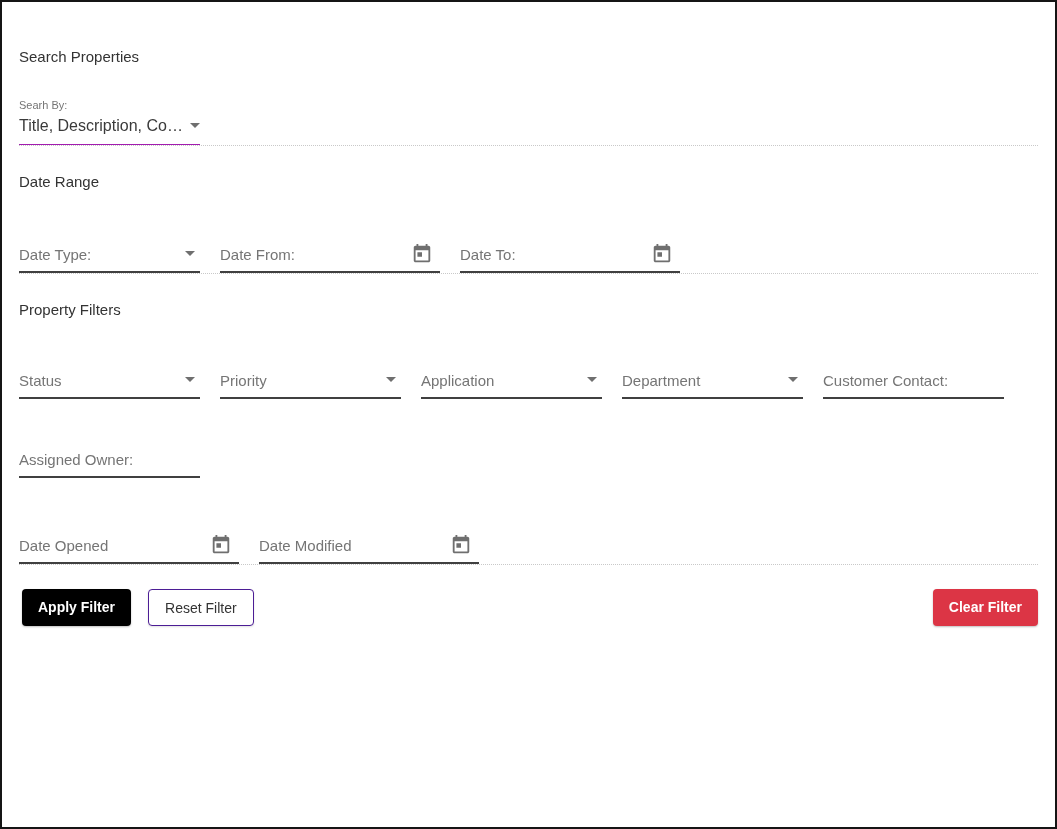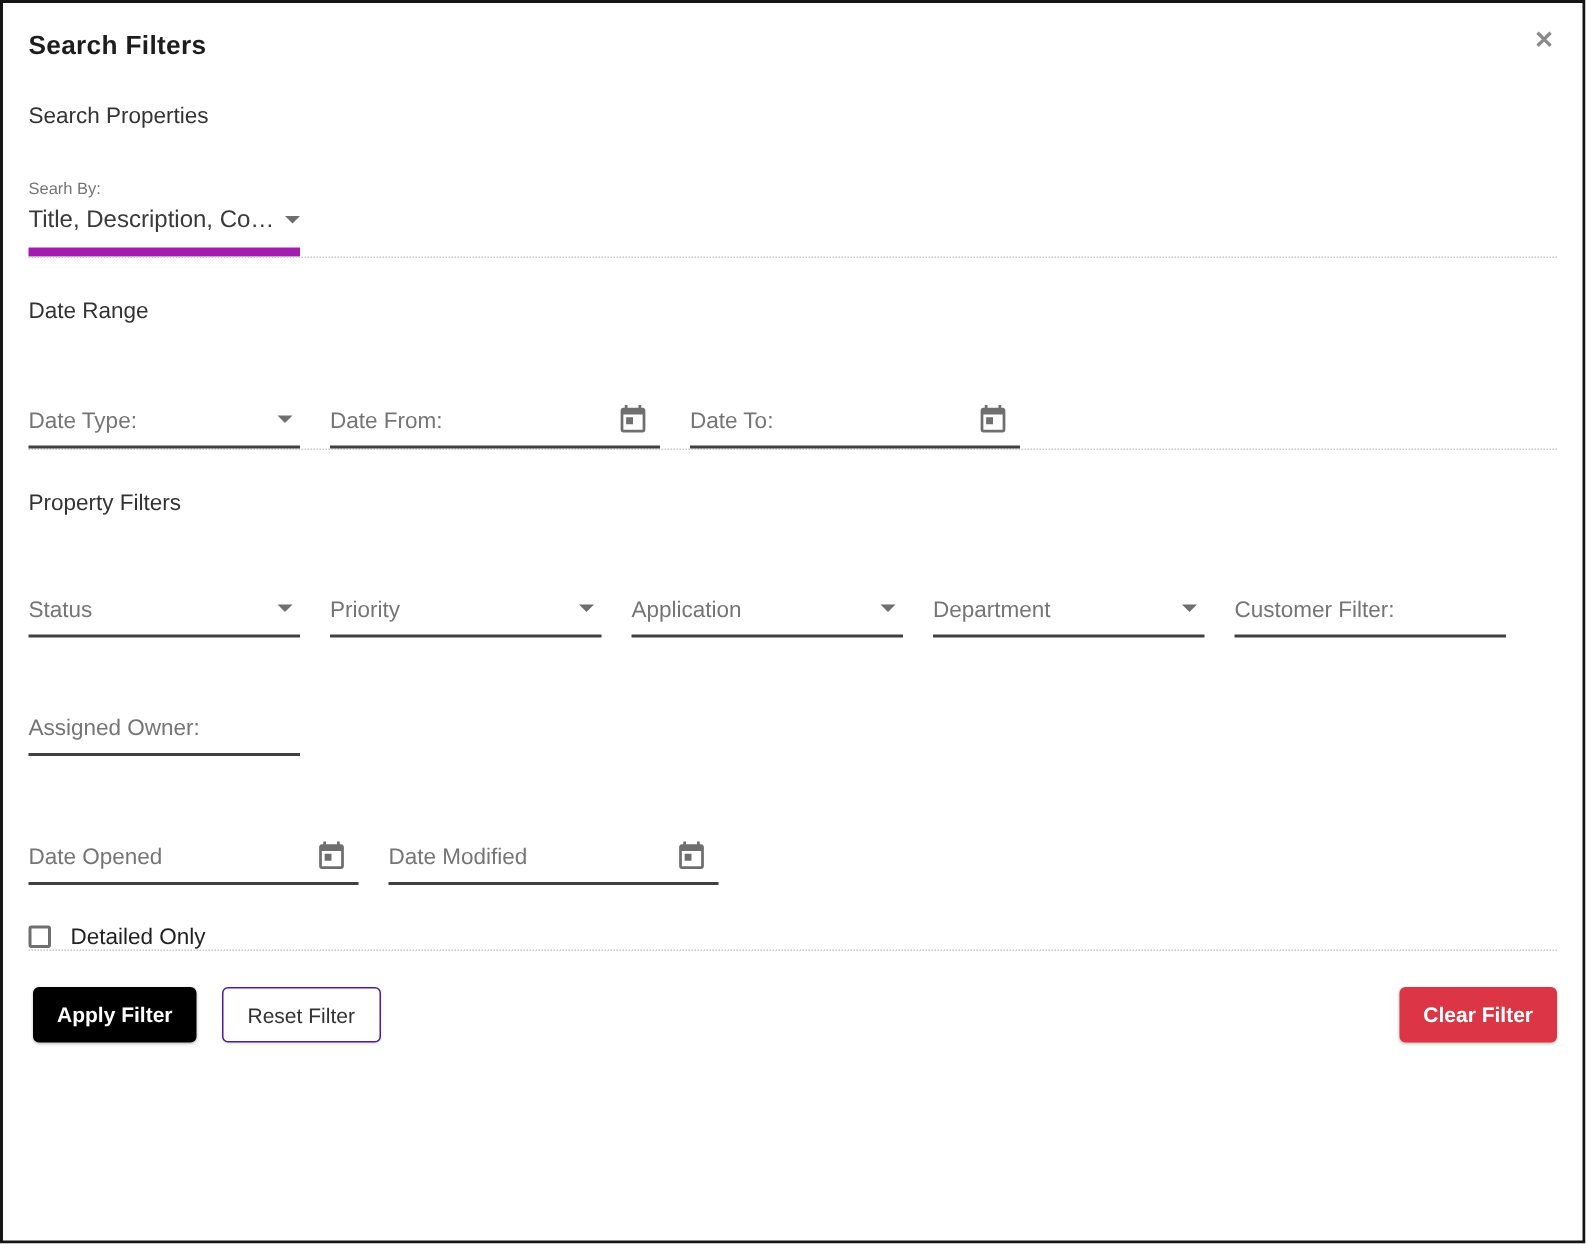--- a/index.html
+++ b/index.html
@@ -22,21 +22,21 @@
     cursor: pointer; margin-top: 0; user-select: none; background: none; border: none;
     font-family: "Liberation Sans", sans-serif; padding: 0 2px;
   }
 
   .section-heading { font-size: 15px; font-weight: 400; color: #333; margin: 27px 0 0 0; }
 
   
   .searchby { margin-top: 34px; }
   .mini-label { font-size: 11px; color: #757575; margin-bottom: 6px; }
   .select-line {
-    width: 181px; border-bottom: 6px solid #a21caf; padding-bottom: 9px;
+    width: 181px; border-bottom: 1px solid #a21caf; padding-bottom: 9px;
     display: flex; justify-content: space-between; align-items: flex-start; cursor: pointer;
   }
   .select-value { font-size: 16px; color: #3a3a3a; white-space: nowrap; }
 
   .caret {
     width: 0; height: 0;
     border-left: 5px solid transparent; border-right: 5px solid transparent;
     border-top: 5px solid #6f6f6f;
   }
   .select-line .caret { margin-top: 6px; flex: none; }
@@ -84,24 +84,20 @@
   }
   .btn-apply { background: #000000; color: #fff; font-weight: 700; box-shadow: 0 1px 2px rgba(0,0,0,.25); margin-left: 3px; }
   .btn-reset { background: #fff; color: #333; font-weight: 400; border: 1px solid #4c1d95; box-shadow: 0 1px 2px rgba(0,0,0,.12); margin-left: 17px; }
   .btn-clear { background: #dc3545; color: #fff; font-weight: 700; box-shadow: 0 1px 2px rgba(0,0,0,.25); margin-left: auto; }
 </style>
 </head>
 <body>
 
 <div class="modal">
 
-  <div class="modal-header">
-    <h1 class="dialog-title">Search Filters</h1>
-    <button class="close-btn">✕</button>
-  </div>
 
   <div class="section-heading" style="margin-top:28px">Search Properties</div>
 
   <div class="searchby">
     <div class="mini-label">Searh By:</div>
     <div class="select-line">
       <span class="select-value">Title, Description, Co…</span>
       <span class="caret"></span>
     </div>
   </div>
@@ -148,21 +144,21 @@
     </div>
     <div class="field w180">
       <span class="field-label">Application</span>
       <span class="caret"></span>
     </div>
     <div class="field w180">
       <span class="field-label">Department</span>
       <span class="caret"></span>
     </div>
     <div class="field w180">
-      <span class="field-label">Customer Filter:</span>
+      <span class="field-label">Customer Contact:</span>
     </div>
   </div>
 
   <div class="frow mt32">
     <div class="field w180">
       <span class="field-label">Assigned Owner:</span>
     </div>
   </div>
 
   <div class="frow mt39">
@@ -177,24 +173,20 @@
     <div class="field w220">
       <span class="field-label">Date Modified</span>
       <button class="cal-btn">
         <svg width="22" height="22" viewBox="0 0 24 24" fill="#6f6f6f">
             <path d="M19 3h-1V1h-2v2H8V1H6v2H5c-1.11 0-2 .9-2 2v14c0 1.1.89 2 2 2h14c1.1 0 2-.9 2-2V5c0-1.1-.9-2-2-2zm0 16H5V8h14v11zM7 10h5v5H7z"></path>
           </svg>
       </button>
     </div>
   </div>
 
-  <div class="check-row">
-    <span class="checkbox"></span>
-    <span class="check-label">Detailed Only</span>
-  </div>
 
   <hr class="dotted hr3">
 
   <div class="footer">
     <button class="btn btn-apply">Apply Filter</button>
     <button class="btn btn-reset">Reset Filter</button>
     <button class="btn btn-clear">Clear Filter</button>
   </div>
 
 </div>

